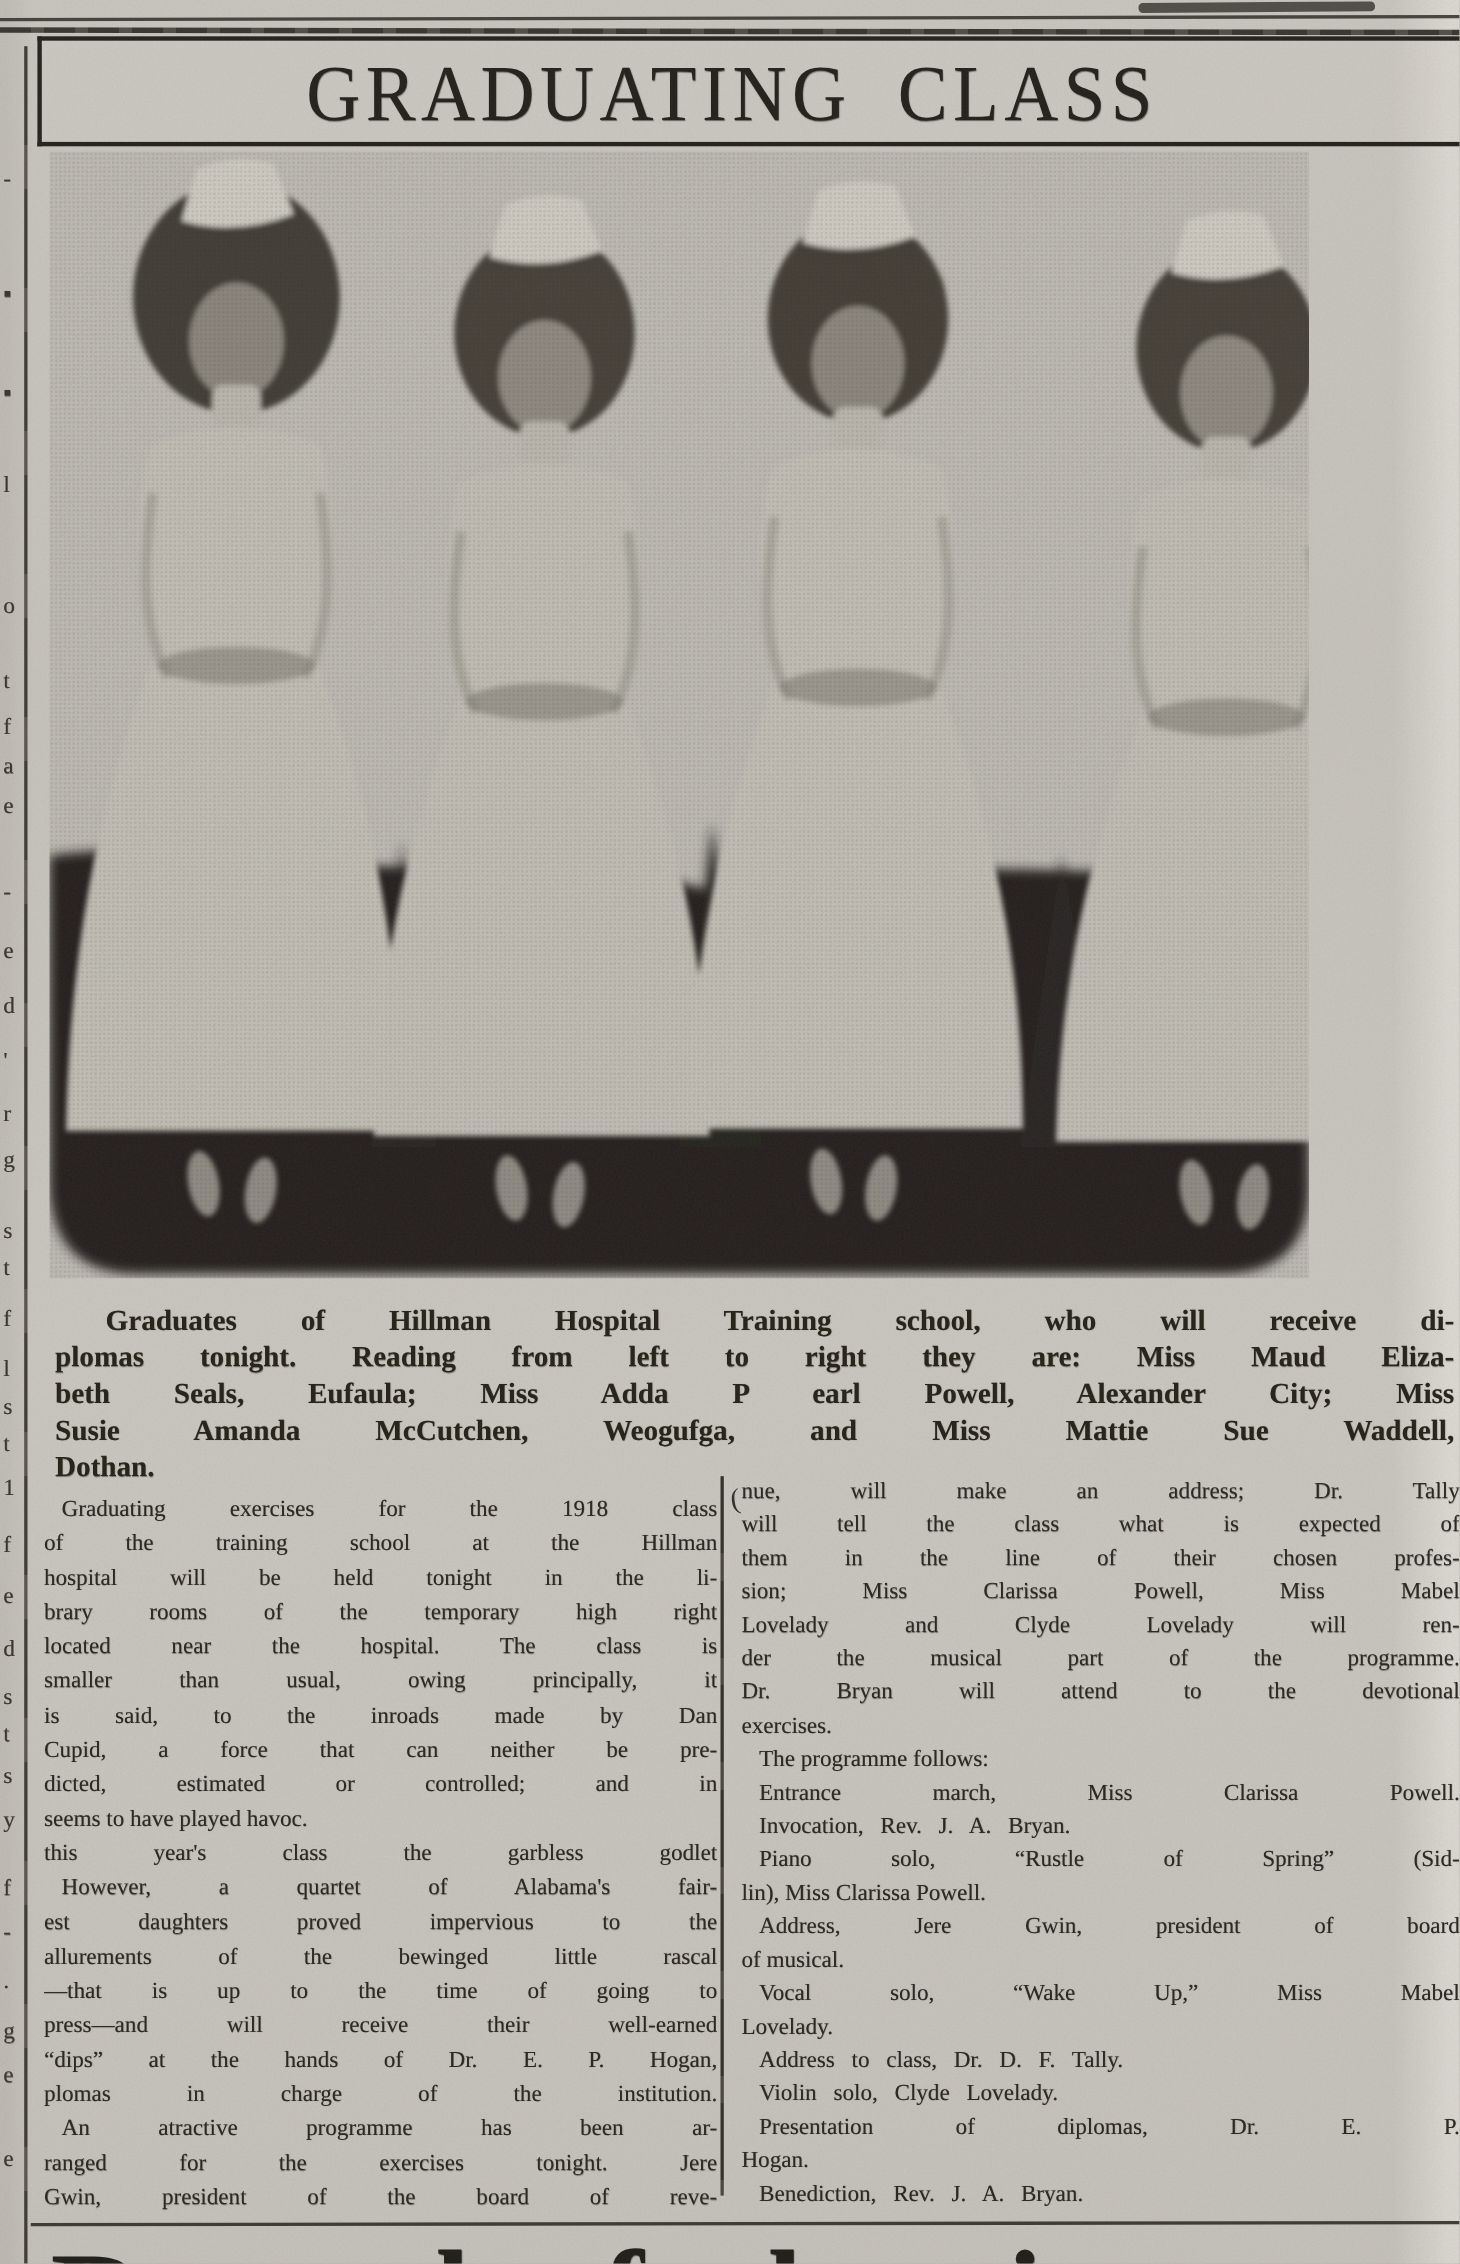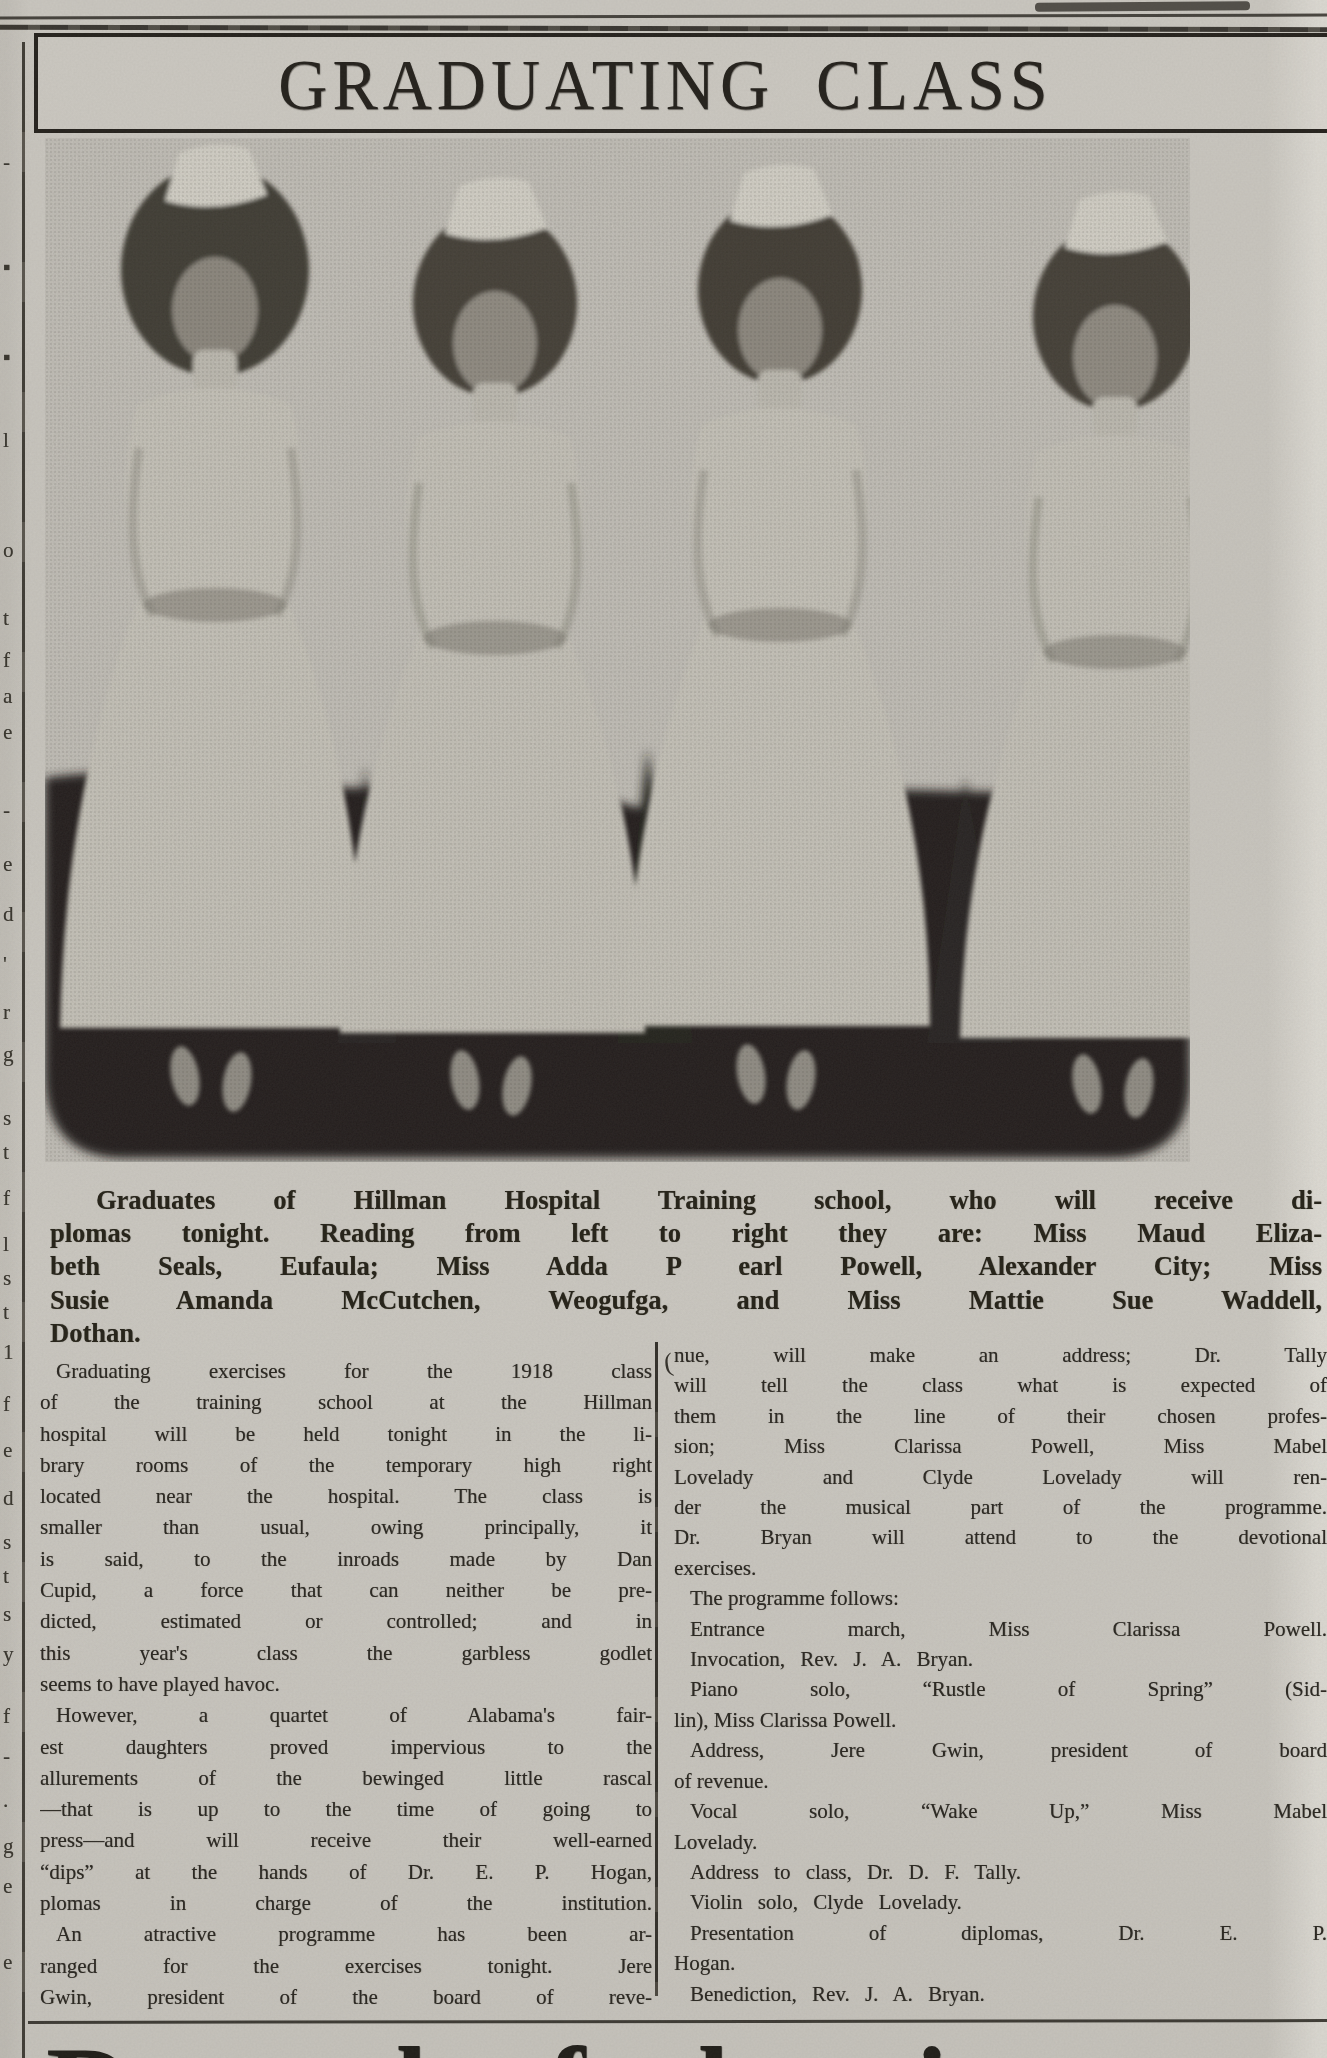--- a/index.html
+++ b/index.html
@@ -173,22 +173,22 @@
   <div class="col col-left">
       <div class="tline just ind">Graduating exercises for the 1918 class</div>
       <div class="tline just">of the training school at the Hillman</div>
       <div class="tline just">hospital will be held tonight in the li-</div>
       <div class="tline just">brary rooms of the temporary high right</div>
       <div class="tline just">located near the hospital.  The class is</div>
       <div class="tline just">smaller than usual, owing principally, it</div>
       <div class="tline just">is said, to the inroads made by Dan</div>
       <div class="tline just">Cupid, a force that can neither be pre-</div>
       <div class="tline just">dicted, estimated or controlled; and in</div>
+      <div class="tline">seems to have played havoc.</div>
       <div class="tline just">this year's class the garbless godlet</div>
-      <div class="tline">seems to have played havoc.</div>
       <div class="tline just ind">However, a quartet of Alabama's fair-</div>
       <div class="tline just">est daughters proved impervious to the</div>
       <div class="tline just">allurements of the bewinged little rascal</div>
       <div class="tline just">—that is up to the time of going to</div>
       <div class="tline just">press—and will receive their well-earned</div>
       <div class="tline just">“dips” at the hands of Dr. E. P. Hogan,</div>
       <div class="tline just">plomas in charge of the institution.</div>
       <div class="tline just ind">An atractive programme has been ar-</div>
       <div class="tline just">ranged for the exercises tonight. Jere</div>
       <div class="tline just">Gwin, president of the board of reve-</div>
@@ -202,21 +202,21 @@
       <div class="tline just">Lovelady and Clyde Lovelady will ren-</div>
       <div class="tline just">der the musical part of the programme.</div>
       <div class="tline just">Dr. Bryan will attend to the devotional</div>
       <div class="tline">exercises.</div>
       <div class="tline ind">The programme follows:</div>
       <div class="tline just ind">Entrance march, Miss Clarissa Powell.</div>
       <div class="tline ind wsp">Invocation, Rev. J. A. Bryan.</div>
       <div class="tline just ind">Piano solo, “Rustle of Spring” (Sid-</div>
       <div class="tline">lin), Miss Clarissa Powell.</div>
       <div class="tline just ind">Address, Jere Gwin, president of board</div>
-      <div class="tline">of revenue.</div>
+      <div class="tline">of musical.</div>
       <div class="tline just ind">Vocal solo, “Wake Up,” Miss Mabel</div>
       <div class="tline">Lovelady.</div>
       <div class="tline ind wsp">Address to class, Dr. D. F. Tally.</div>
       <div class="tline ind wsp">Violin solo, Clyde Lovelady.</div>
       <div class="tline just ind">Presentation of diplomas, Dr. E. P.</div>
       <div class="tline">Hogan.</div>
       <div class="tline ind wsp">Benediction, Rev. J. A. Bryan.</div>
     </div>
 
   <div class="rule rule-bottom"></div>

